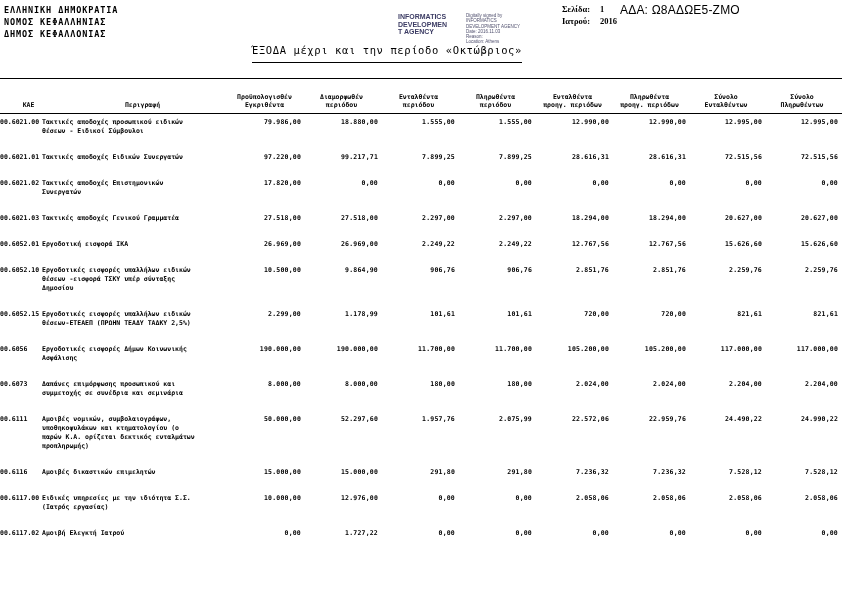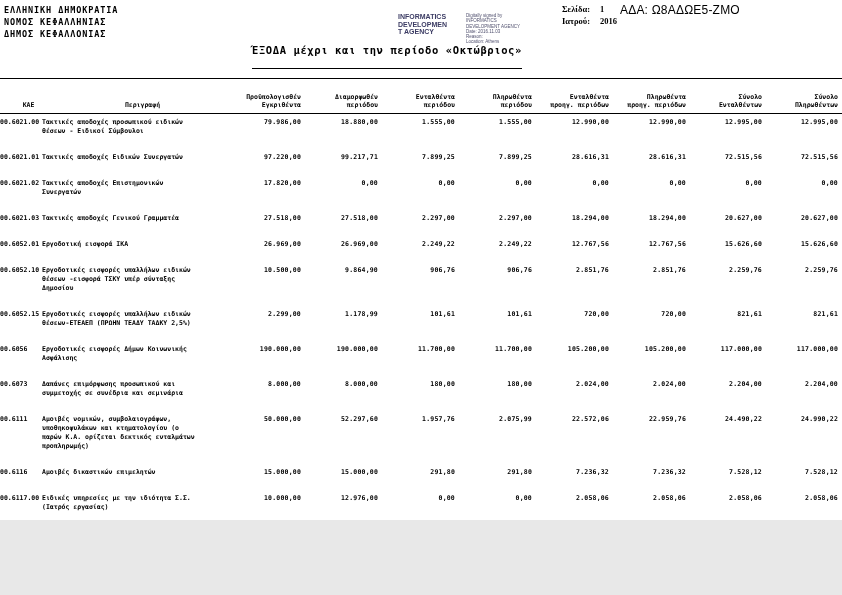--- a/index.html
+++ b/index.html
@@ -1,36 +1,36 @@
 <!DOCTYPE html>
 <html><head>
 <meta charset="utf-8">
 <style>
   * { margin:0; padding:0; box-sizing:border-box; }
   html,body { background:#e8e8e8; }
   body { font-family:"DejaVu Sans Mono", monospace; color:#000; }
-  .page { position:relative; width:842px; height:520px; background:#ffffff; overflow:hidden; }
+  .page { position:relative; width:842px; height:595px; background:#ffffff; overflow:hidden; }
 
   .org { position:absolute; top:4px; left:4px; }
   .org div { font-size:8.5px; font-weight:bold; letter-spacing:0.9px; line-height:12px; white-space:nowrap; }
 
   .meta { position:absolute; top:3px; left:562px; font-size:8.5px; font-weight:bold; line-height:12px;font-family:Liberation Serif, serif; }
   .meta .val { margin-left:10px; }
 
   .ada { position:absolute; top:3px; left:620px; font-family:"Liberation Sans", sans-serif; font-size:12px; letter-spacing:0.2px; white-space:nowrap; }
 
   .stamp { position:absolute; top:13px; left:398px; display:flex; gap:4px; align-items:flex-start; }
   .stamp-agency { font-family:"Liberation Sans", sans-serif; font-size:7px; font-weight:bold; line-height:7.5px; color:#3c3c64; white-space:pre-line; width:64px; }
   .stamp-details { font-family:"Liberation Sans", sans-serif; font-size:4.5px; line-height:5.3px; color:#50506e; white-space:pre-line; }
 
-  .title { position:absolute; top:44px; left:252px; font-size:10.5px; font-weight:bold; letter-spacing:0.6px; border-bottom:1.5px solid #000; padding-bottom:12px; white-space:nowrap; }
+  .title { position:absolute; top:44px; left:252px; font-size:10.5px; font-weight:normal; letter-spacing:0.6px; border-bottom:1.5px solid #000; padding-bottom:6px; white-space:nowrap; }
 
   table.report { position:absolute; top:78px; left:0; width:842px; border-collapse:collapse; table-layout:fixed; }
   .report th { border-top:1px solid #000; border-bottom:1px solid #000; font-size:6.5px; font-weight:bold;
-               vertical-align:bottom; padding:14px 4px 4px 0; line-height:8px; text-align:right; }
+               vertical-align:bottom; padding:14px 4px 4px 0; line-height:8px; }
   .report th.h-left { text-align:center; padding-left:19px; }
   .report td { font-size:6.5px; font-weight:bold; vertical-align:top; padding:4px 4px 13px 0; line-height:9px; }
   .c-code { padding-left:2px; white-space:nowrap; }
   .c-desc { white-space:pre-line; padding-right:10px;margin-top:48px; }
   .c-num  { text-align:right; white-space:nowrap; letter-spacing:0.2px; }
 </style>
 </head>
 <body>
 
 <div class="page">
@@ -284,16 +284,28 @@
     <td class="c-num">10.000,00</td>
     <td class="c-num">12.976,00</td>
     <td class="c-num">0,00</td>
     <td class="c-num">0,00</td>
     <td class="c-num">2.058,06</td>
     <td class="c-num">2.058,06</td>
     <td class="c-num">2.058,06</td>
     <td class="c-num">2.058,06</td>
   </tr>
 
+  <tr>
+    <td class="c-code">00.6117.02</td>
+    <td class="c-desc">Αμοιβή Ελεγκτή Ιατρού</td>
+    <td class="c-num">0,00</td>
+    <td class="c-num">1.727,22</td>
+    <td class="c-num">0,00</td>
+    <td class="c-num">0,00</td>
+    <td class="c-num">0,00</td>
+    <td class="c-num">0,00</td>
+    <td class="c-num">0,00</td>
+    <td class="c-num">0,00</td>
+  </tr>
 </tbody>
   </table>
 
 </div>
 
 </body></html>

